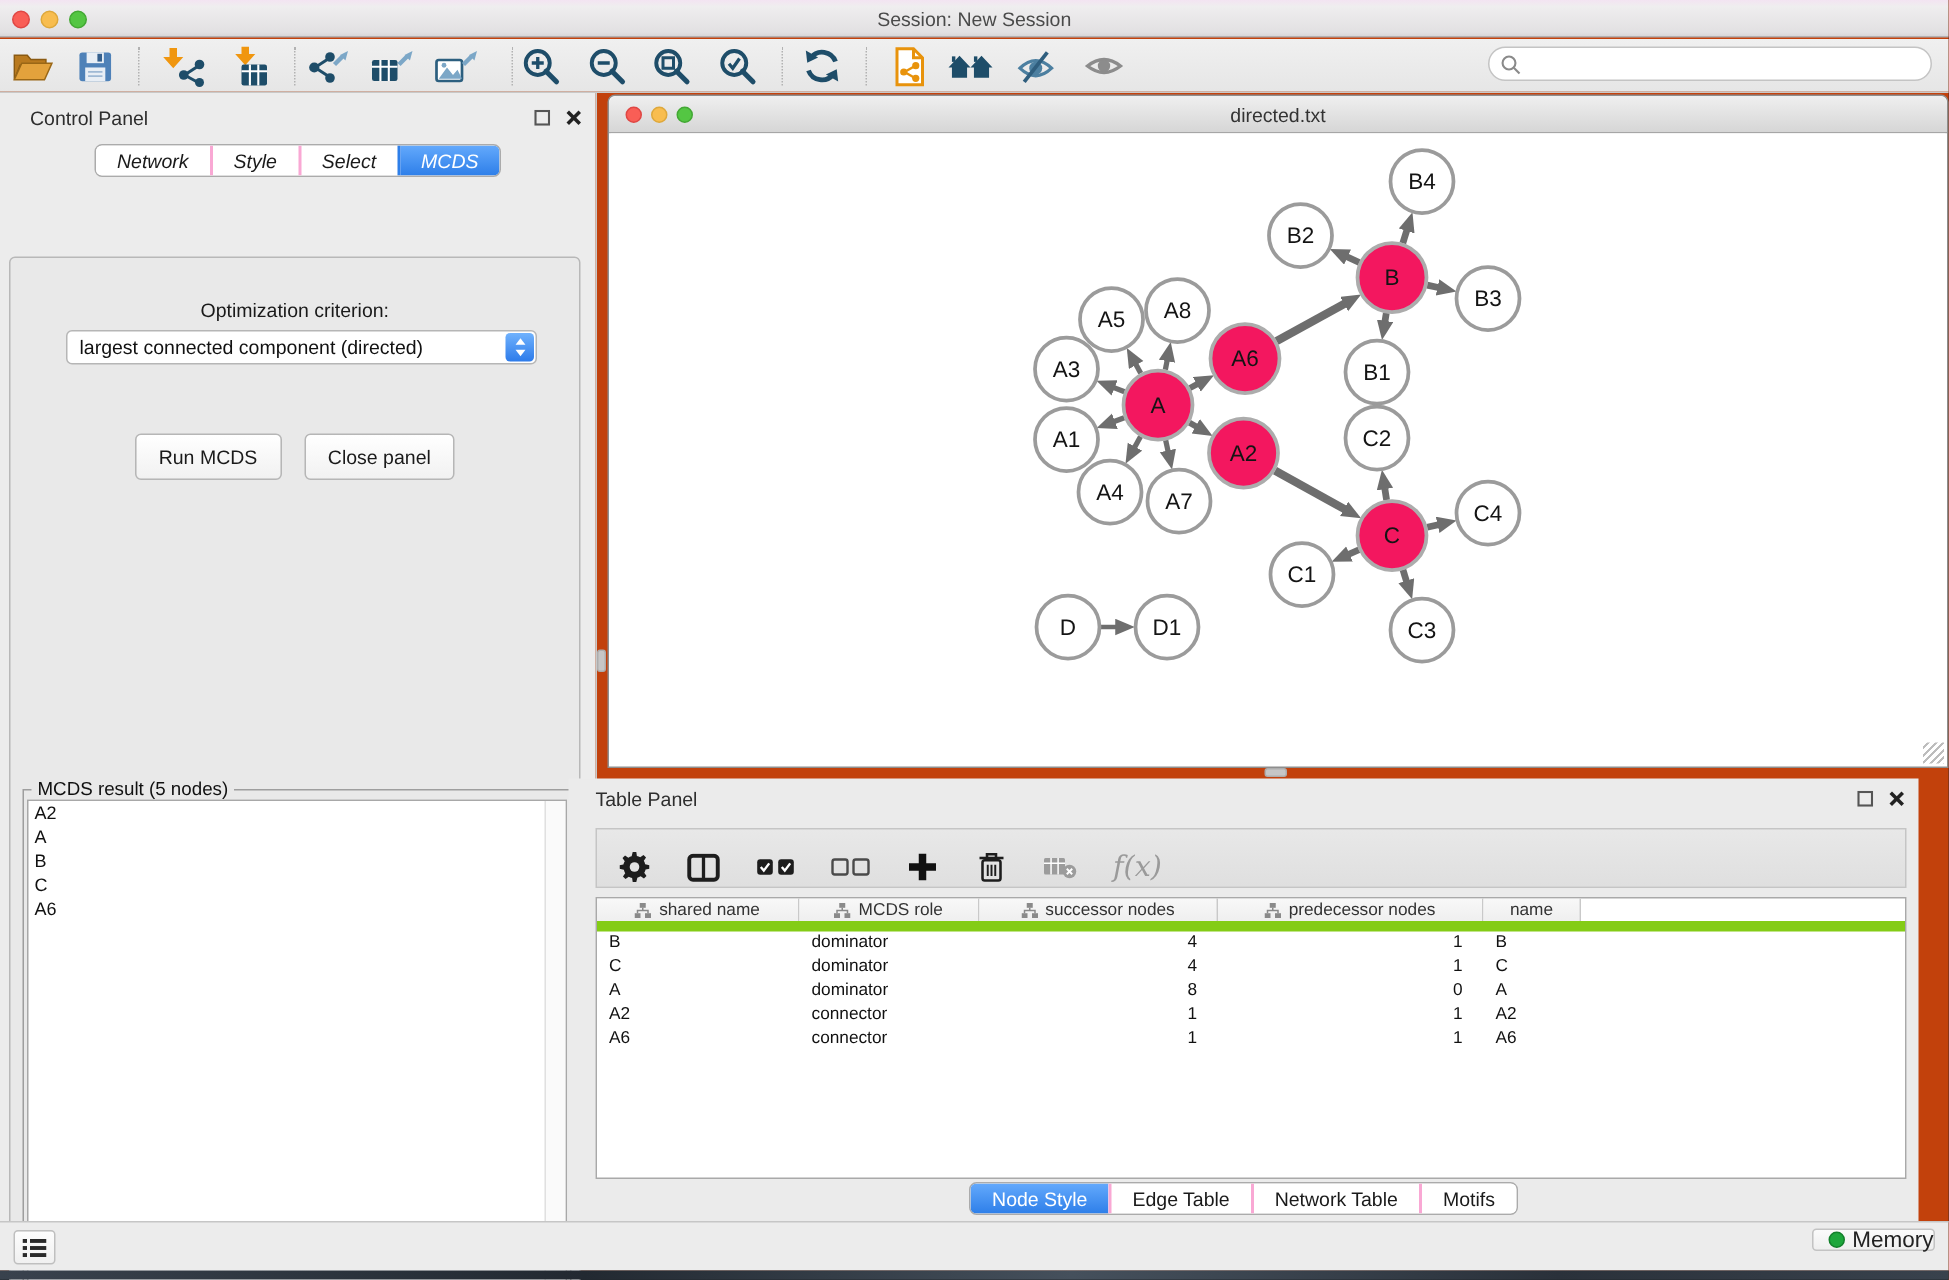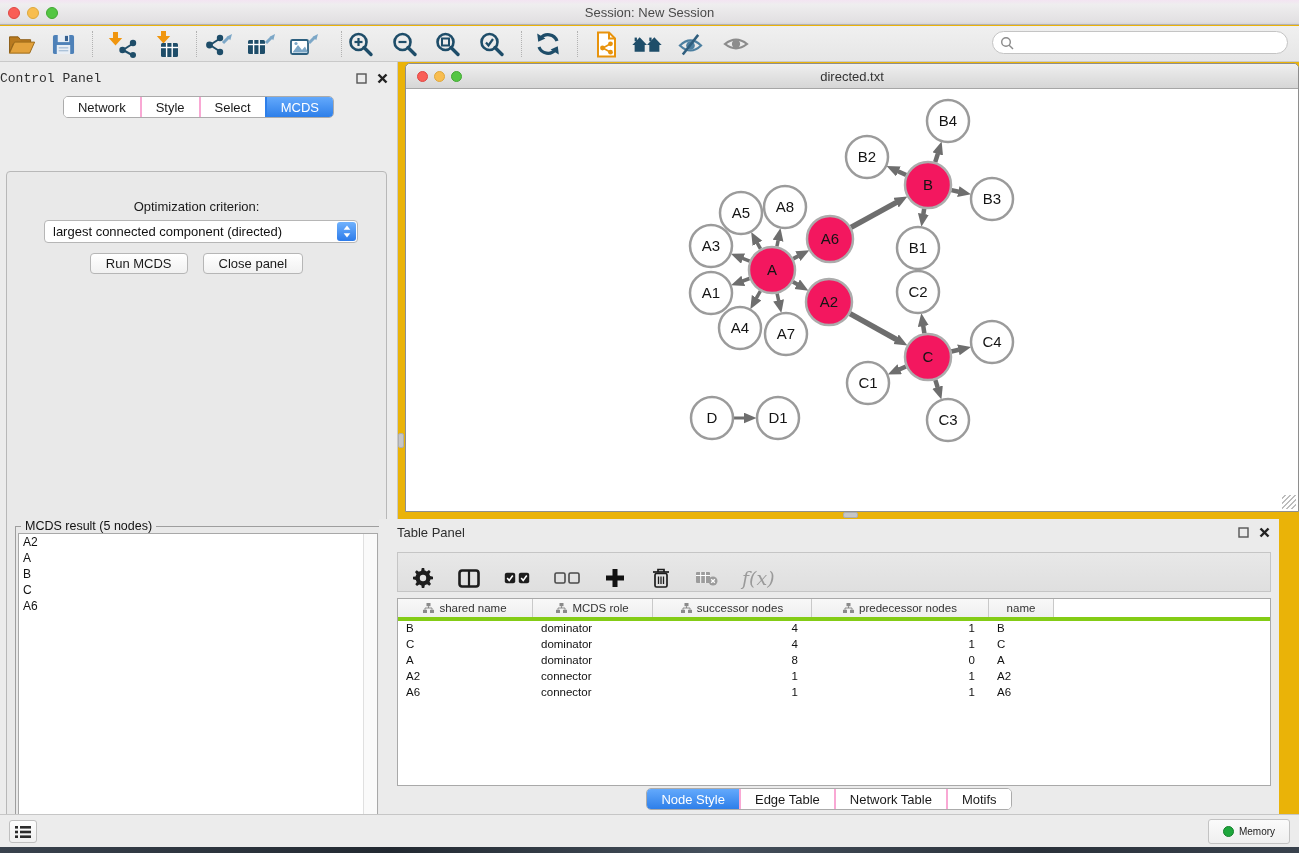--- a/index.html
+++ b/index.html
@@ -1,18 +1,18 @@
 <!DOCTYPE html>
 <html><head>
 <meta charset="utf-8">
 <style>
   * { margin:0; padding:0; box-sizing:border-box; }
   html,body { width:1299px; height:853px; overflow:hidden; background:#23282e;
               font-family:"Liberation Sans", sans-serif; }
-  .app { position:absolute; left:0; top:0; width:1299px; height:847px; background:#eab308; }
+  .app { position:absolute; left:0; top:0; width:1299px; height:847px; background:#c2410c; }
 
   
   .titlebar { position:absolute; left:0; top:0; width:100%; height:25px;
     background:linear-gradient(#F3E4F2, #EFEEEF 18%, #E2E0E2 90%, #D8D6D8);
     border-bottom:1px solid #B3B1B3; }
   .tl { position:absolute; top:7px; width:12px; height:12px; border-radius:50%; }
   .tl.red    { left:8px;  background:#F95E56; border:1px solid #DF4744; }
   .tl.yellow { left:27px; background:#F8BD4F; border:1px solid #DEA83B; }
   .tl.green  { left:46px; background:#54C643; border:1px solid #43A834; }
   .titlebar .title { position:absolute; left:0; right:0; top:5px; text-align:center;
@@ -26,47 +26,47 @@
   .tb-sep { position:absolute; top:5px; height:26px; width:0; border-left:1px dotted #B2B2B2; }
   .search { position:absolute; right:11px; top:5px; width:296px; height:23px;
     background:#fff; border:1px solid #C4C4C4; border-radius:12px;
     display:flex; align-items:center; padding-left:7px; gap:4px; }
   .search input { border:none; outline:none; flex:1; font-size:12px; height:17px;
     background:transparent; font-family:"Liberation Sans",sans-serif; }
 
   
   .cpanel { position:absolute; left:0; top:62px; width:397px; height:752px; background:#ECECEC; }
   .cpanel-divider { position:absolute; left:397px; top:62px; width:1px; height:752px; background:#C9C9C9; }
-  .cp-header { position:absolute; left:0; top:9px; font-size:13px; color:#2e2e2e;font-family:Liberation Mono, monospace; }
+  .cp-header { position:absolute; left:20px; top:9px; font-size:13px; color:#2e2e2e; }
   .panel-btns { position:absolute; right:8px; top:10px; display:flex; gap:8px; align-items:center; }
   .panel-btns .pb { width:13px; height:13px; display:flex; align-items:center; justify-content:center; }
 
-  .segwrap { position:absolute; left:0; width:100%; display:flex; justify-content:center; }
+  .segwrap { position:absolute; left:0; width:100%; display:flex; justify-content:center;font-style:italic; }
   .segctl { display:inline-flex; border:1px solid #ABABAB; border-radius:5px; overflow:hidden;
     background:#fff; height:22px; }
   .seg { padding:2px 14px; font-size:13px; color:#1a1a1a; display:flex; align-items:center;
     border-left:2px solid #f9a8d4; background:#fff; }
   .seg:first-child { border-left:none; }
   .seg.seg-active { background:linear-gradient(#63A9FC,#2E7FE9); color:#fff; border-left-color:#2E7FE9; }
 
   .cp-box { position:absolute; left:6px; top:109px; width:381px; height:692px;
     border:1px solid #B8B8B8; border-radius:4px; background:#E9E9E9; }
   .opt-label { position:absolute; left:0; width:100%; top:27px; text-align:center;
     font-size:13px; color:#1a1a1a; }
   .combo { position:absolute; left:37px; top:48px; width:314px; height:23px; background:#fff;
     border:1px solid #B6B6B6; border-radius:4px; font-size:13px; color:#111;
     display:flex; align-items:center; padding-left:8px; }
   .combo .stepper { position:absolute; right:1px; top:1px; width:19px; height:19px;
     background:linear-gradient(#70B2FD,#2D7BEA); border-radius:3px;
     display:flex; align-items:center; justify-content:center; }
   .cp-buttons { position:absolute; left:0; width:100%; top:81px; display:flex;
     justify-content:center; gap:15px; }
   .btn { background:linear-gradient(#FFFFFF,#F1F1F1); border:1px solid #B6B6B6;
-    border-radius:4px; font-size:13px; color:#1a1a1a; height:21px; padding:0 15px;
-    font-family:"Liberation Sans",sans-serif; }
+    border-radius:4px; font-size:13px; color:#1a1a1a; height:31px; padding:0 15px;
+    font-family:"Liberation Sans",sans-serif;margin-top:36px; }
 
   .groupbox { position:absolute; left:8px; top:354px; width:366px; height:334px;
     border:1px solid #9E9E9E; }
   .gb-legend { position:absolute; left:5px; top:-8px; background:#E9E9E9; padding:0 4px;
     font-size:12.5px; color:#111; }
   .result-list { position:absolute; left:2px; top:6px; right:2px; bottom:2px; background:#fff;
     border:1px solid #A8A8A8; overflow:hidden; }
   .result-scroll { position:absolute; right:0; top:0; bottom:0; width:14px;
     background:#FAFAFA; border-left:1px solid #E0E0E0; }
   .result-item { font-size:12px; color:#111; line-height:16px; padding-left:4px; }
@@ -96,39 +96,39 @@
   .tp-header { position:absolute; left:18px; top:6px; font-size:13px; color:#2e2e2e; }
   .tp-toolbar { position:absolute; left:18px; top:33px; width:874px; height:40px;
     background:linear-gradient(#E8E8E8,#DFDFDF); border:1px solid #C5C5C5;
     display:flex; align-items:center; padding-left:14px; gap:24px; }
   .tp-tool { display:flex; align-items:center; justify-content:center; min-width:22px;margin-top:12px; }
   .fx-label { font-size:19px; color:#9a9a9a; font-style:italic;
     font-family:"DejaVu Serif", serif; }
 
   .dtable { position:absolute; left:18px; top:79px; width:874px; height:188px;
     background:#fff; border:1px solid #A9A9A9; overflow:hidden; }
-  .thead { display:flex; height:22px; border-bottom:4px solid #84cc16; }
+  .thead { display:flex; height:22px; border-bottom:7px solid #84cc16; }
   .th { display:flex; align-items:center; justify-content:center; gap:5px;
     background:linear-gradient(#F8F8F8,#EFEFEF); border-right:1px solid #C9C9C9;
     font-size:11.5px; color:#333; flex:none; }
   .tbody .tr { display:flex; height:16px; }
   .tbody .td { font-size:11.5px; color:#111; flex:none; padding:1px 14px 0 8px; overflow:hidden; }
   .tbody .td.left { padding:1px 4px 0 8px; }
 
   .tp-tabs { position:absolute; left:0; width:100%; top:269px; display:flex; justify-content:center; }
 
   
   .statusbar { position:absolute; left:0; top:814px; width:100%; height:33px;
     background:#ECECEC; border-top:1px solid #C6C6C6; }
   .sb-left { position:absolute; left:9px; top:5px; width:28px; height:23px;
     background:linear-gradient(#FDFDFD,#F0F0F0); border:1px solid #BFBFBF; border-radius:3px;
     display:flex; align-items:center; justify-content:center; }
-  .sb-mem { position:absolute; right:9px; top:4px; height:25px; width:82px;
+  .sb-mem { position:absolute; right:9px; top:4px; height:15px; width:82px;
     background:linear-gradient(#FBFBFB,#EFEFEF); border:1px solid #C3C3C3; border-radius:3px;
-    display:flex; align-items:center; justify-content:center; gap:5px; font-size:10px; color:#222; }
+    display:flex; align-items:center; justify-content:flex-end; gap:5px; font-size:15px; color:#222; }
   .mem-dot { width:11px; height:11px; border-radius:50%; background:#1EA73C;
     border:1px solid #14812C; display:inline-block; }
   .desktop-strip { position:absolute; left:0; top:847px; width:100%; height:6px;
     background:linear-gradient(90deg,#39424d,#222931 30%,#45505c 55%,#2a313a 80%,#39424d); }
 
   svg { display:block; }
   text { font-family:"Liberation Sans", sans-serif; }
 </style>
 </head>
 <body>

